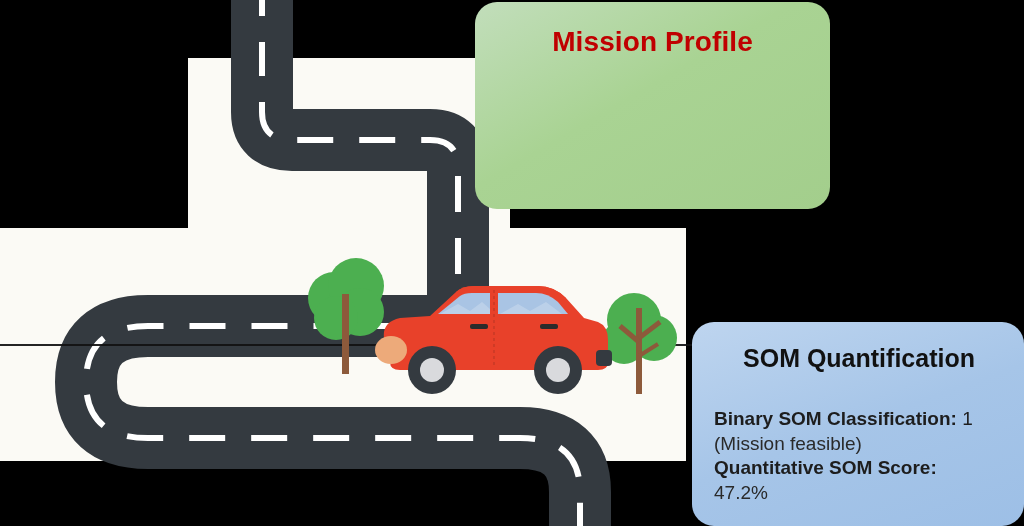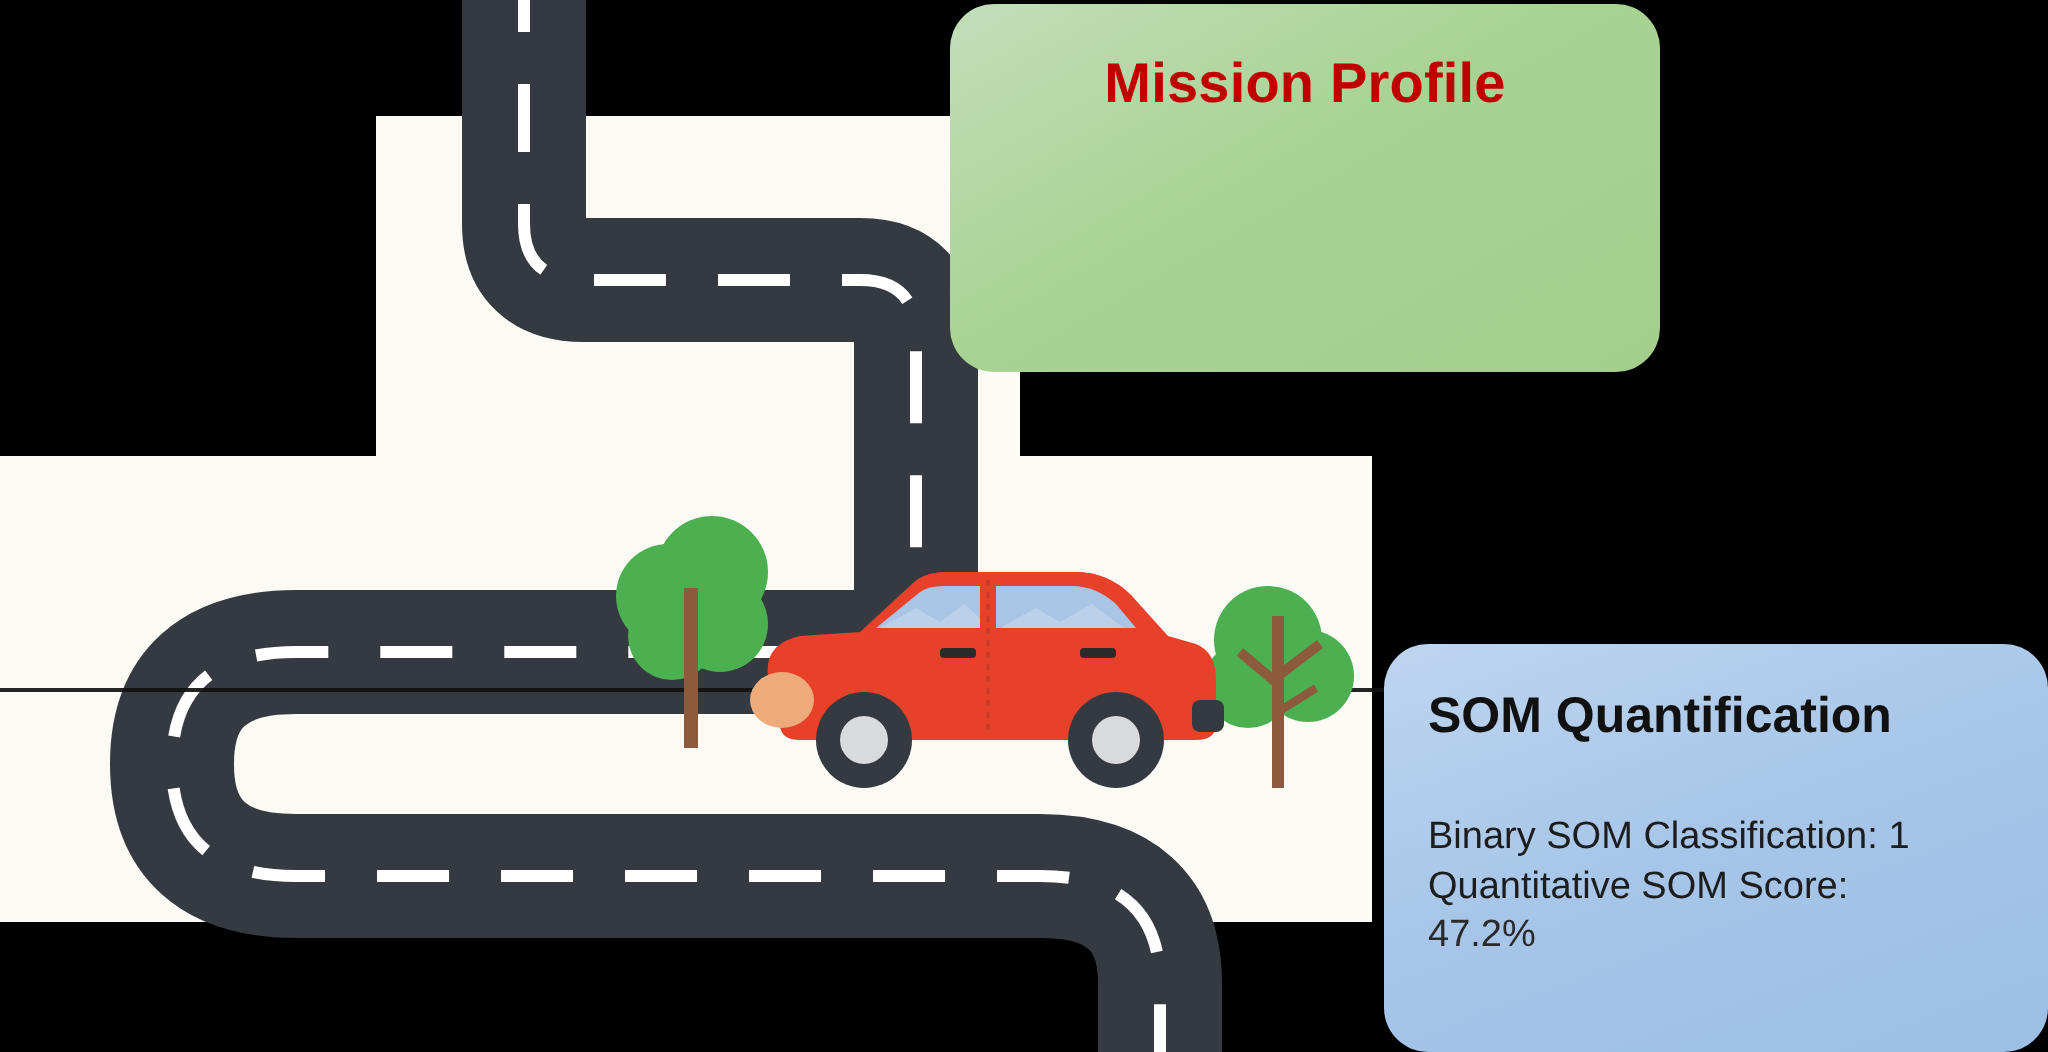--- a/index.html
+++ b/index.html
@@ -24,21 +24,21 @@
   .tree{position:absolute;}
   #tree-left{left:306px;top:256px;width:80px;height:120px;}
   #tree-right{left:600px;top:290px;width:80px;height:105px;}
 
   
   #car{position:absolute;left:370px;top:278px;width:246px;height:118px;}
 
   
   .callout{position:absolute;border-radius:22px;box-sizing:border-box;}
   #box-mission{
-    left:475px;top:2px;width:355px;height:184px;
+    left:475px;top:2px;width:355px;height:207px;
     background:linear-gradient(150deg,#c2debb 0%,#a9d393 45%,#a3ce8c 100%);
     padding:10px 22px 10px 22px;
   }
   #box-som{
     left:692px;top:322px;width:332px;height:204px;
     background:linear-gradient(160deg,#bed5ef 0%,#a6c5e8 50%,#9dbfe6 100%);
     padding:14px 20px 10px 22px;
   }
 
   #mission-title{
@@ -49,25 +49,25 @@
   .bullets li{
     position:relative;color:#1d1d1d;font-size:23px;line-height:1.32;
     padding-left:46px;margin-bottom:2px;
   }
   .bullets li .dot{
     position:absolute;left:18px;top:10px;width:7px;height:7px;border-radius:50%;
     background:#1d1d1d;
   }
 
   #som-title{
-    color:#111;font-weight:bold;font-size:25px;text-align:left;
+    color:#111;font-weight:bold;font-size:25px;text-align:center;
     margin:8px 0 34px 0;
   }
   .som-line{color:#1d1d1d;font-size:19px;line-height:1.3;}
-  .som-line b{font-weight:normal;}
+  .som-line b{font-weight:bold;}
   .som-sub{color:#2a2a2a;font-size:19px;line-height:1.3;}
 </style>
 </head>
 <body>
 
 <div id="stage">
 
   <div class="panel" id="panel-top"></div>
   <div class="panel" id="panel-bottom"></div>
 
@@ -165,20 +165,21 @@
     <div id="mission-title">Mission Profile</div>
   </div>
 
   <div class="callout" id="box-som">
     <div id="som-title">SOM Quantification</div>
 
     <div class="som-line">
       <b>Binary SOM Classification:</b>
       <span>1</span>
     </div>
+    <div class="som-sub">(Mission feasible)</div>
 
     <div class="som-line">
       <b>Quantitative SOM Score:</b>
     </div>
     <div class="som-sub">47.2%</div>
   </div>
 
 </div>
 
 </body></html>

